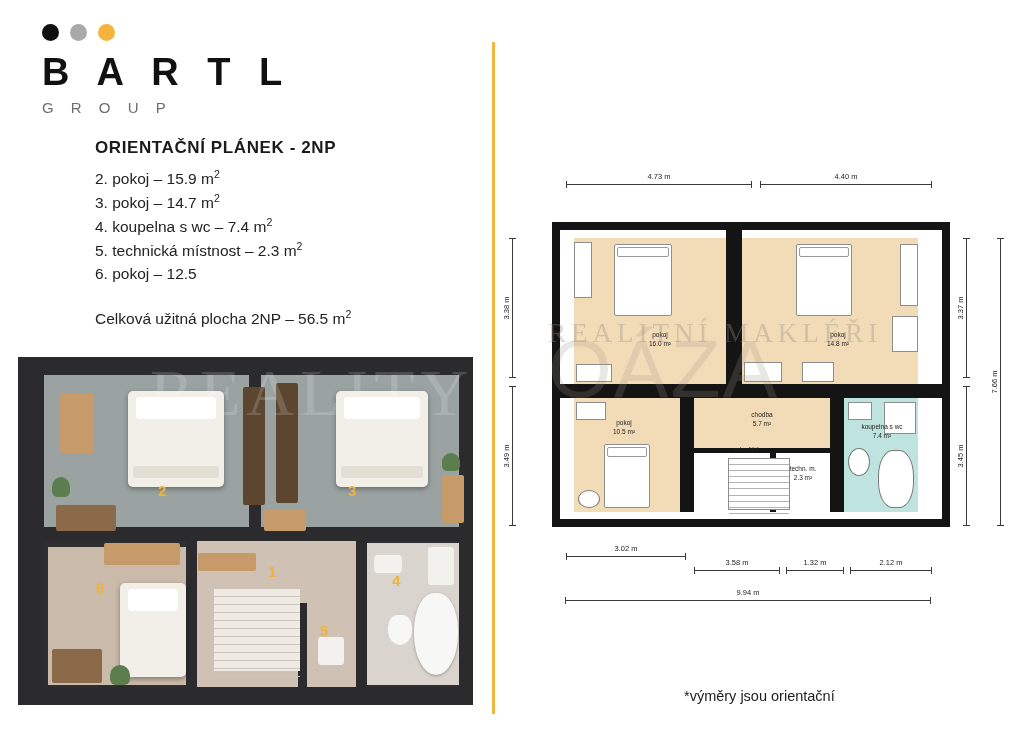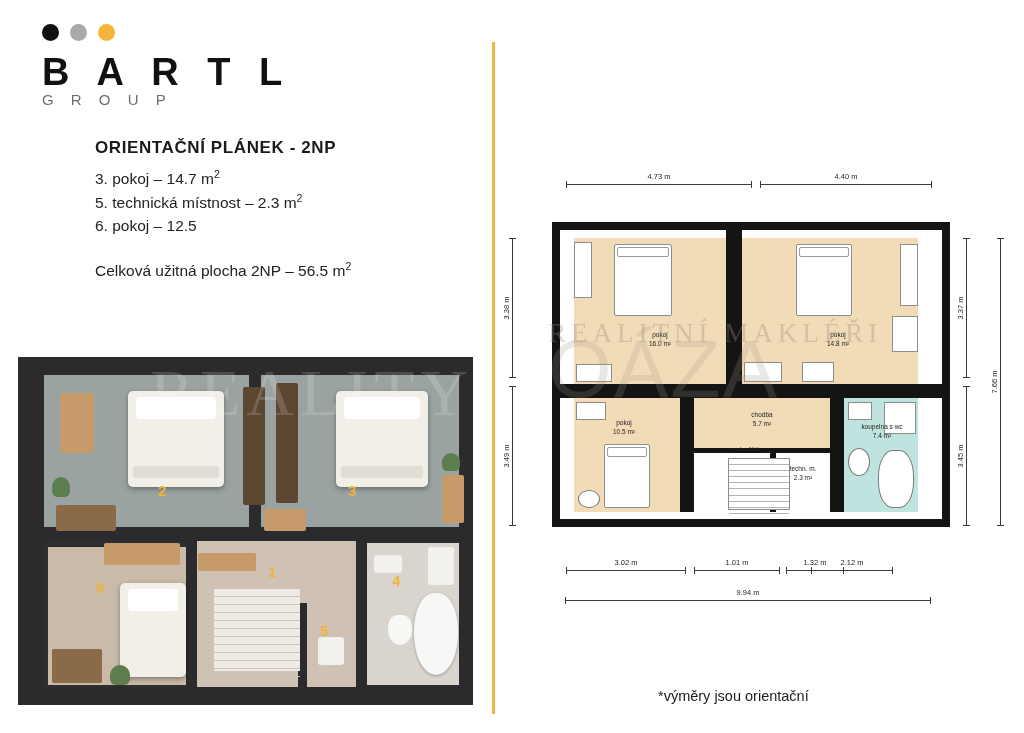--- a/index.html
+++ b/index.html
@@ -43,21 +43,21 @@
     font-weight: 700;
     letter-spacing: 9px;
     color: #111;
     line-height: 1;
   }
   .brand-sub {
     font-family: "Liberation Sans", sans-serif;
     font-size: 15px;
     letter-spacing: 6.5px;
     color: #6e6e6e;
-    margin-top: 0;
+    margin-top: 8px;
   }
 
   
   .legend {
     position: absolute;
     left: 95px;
     top: 138px;
     width: 330px;
   }
   .legend-title {
@@ -351,21 +351,21 @@
     top: 322px;
     font-family: Liberation Sans, sans-serif;
     font-size: 82px;
     color: rgba(160,150,135,0.22);
     letter-spacing: 2px;
     pointer-events: none;
   }
 
   .footnote {
     position: absolute;
-    left: 658px;
+    left: 684px;
     top: 688px;
     font-family: "Liberation Sans", sans-serif;
     font-size: 14.5px;
     color: #1d1d1d;
   }
 </style>
 </head>
 <body>
 
 <div class="brand">
@@ -374,21 +374,23 @@
     <span class="dot grey"></span>
     <span class="dot amber"></span>
   </div>
   <div class="brand-name">B A R T L</div>
   <div class="brand-sub">G R O U P</div>
 </div>
 
 <div class="legend">
   <div class="legend-title">ORIENTAČNÍ PLÁNEK  - 2NP</div>
   <ol>
+    <li><span>2. pokoj – 15.9 m</span><sup>2</sup></li>
     <li><span>3. pokoj – 14.7 m</span><sup>2</sup></li>
+    <li><span>4. koupelna s wc – 7.4 m</span><sup>2</sup></li>
     <li><span>5. technická místnost – 2.3 m</span><sup>2</sup></li>
     <li><span>6. pokoj – 12.5</span></li>
   </ol>
   <div class="total"><span>Celková užitná plocha 2NP – 56.5 m</span><sup>2</sup></div>
 </div>
 
 <div class="divider"></div>
 
 <div class="render">
 
@@ -554,30 +556,30 @@
 <div class="dim">
   <div class="dim-h" style="left:566px;top:184px;width:186px;">
       <span>4.73 m</span>
     </div>
   <div class="dim-h" style="left:760px;top:184px;width:172px;">
       <span>4.40 m</span>
     </div>
 </div>
 
 <div class="dim">
-  <div class="dim-h" style="left:566px;top:570px;width:120px;">
+  <div class="dim-h" style="left:566px;top:556px;width:120px;">
       <span>3.02 m</span>
     </div>
   <div class="dim-h" style="left:694px;top:570px;width:86px;">
-      <span>1.01 m</span>
+      <span>3.58 m</span>
     </div>
   <div class="dim-h" style="left:786px;top:570px;width:58px;">
       <span>1.32 m</span>
     </div>
-  <div class="dim-h" style="left:811px;top:570px;width:82px;">
+  <div class="dim-h" style="left:850px;top:570px;width:82px;">
       <span>2.12 m</span>
     </div>
   <div class="dim-h" style="left:565px;top:600px;width:366px;">
       <span>9.94 m</span>
     </div>
 </div>
 
 <div class="dim">
   <div class="dim-v" style="left:512px;top:238px;height:140px;">
       <span>3.38 m</span>

